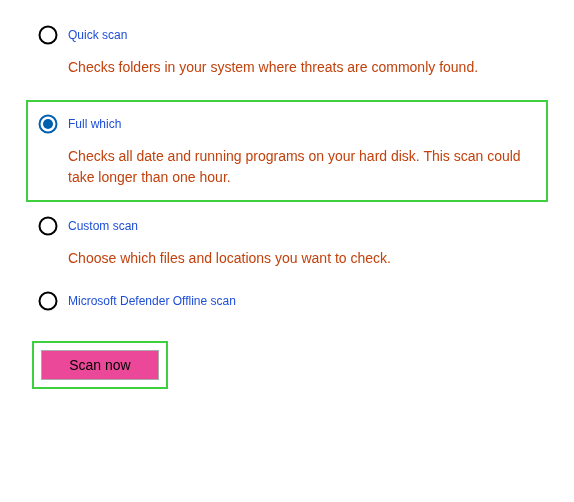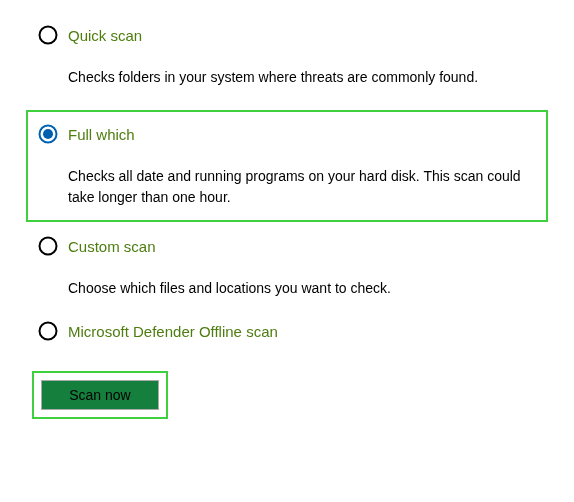--- a/index.html
+++ b/index.html
@@ -34,40 +34,40 @@
     gap: 10px;
     cursor: pointer;
   }
   .radio {
     flex: 0 0 auto;
   }
   .radio svg {
     display: block;
   }
   .option-title {
-    font-size: 15px;
-    color: #4d7c0f;
+    font-size: 12px;
+    color: #1d4ed8;
   }
   .option-desc {
-    margin-top: 22px;
+    margin-top: 12px;
     margin-left: 30px;
     font-size: 14px;
-    color: #000000;
+    color: #c2410c;
     line-height: 1.5;
     max-width: 460px;
   }
   .action-wrap {
     display: inline-block;
     border: 2px solid #3fd03f;
     padding: 7px;
     margin-top: 8px;
     margin-left: -6px;
   }
   .scan-btn {
-    background: #15803d;
+    background: #ec4899;
     border: 1px solid #aaaaaa;
     padding: 6px 24px;
     font-family: inherit;
     font-size: 14px;
     color: #000;
     cursor: pointer;
     min-width: 118px;
   }
 </style>
 </head>

